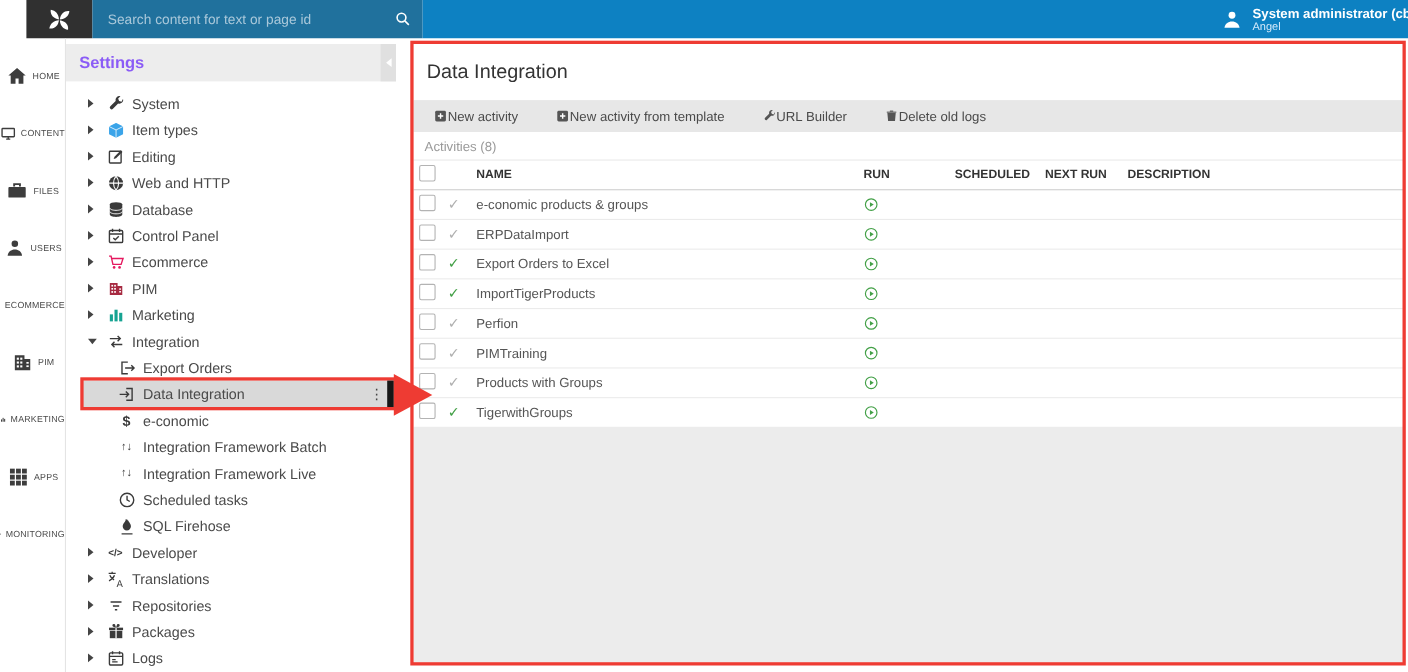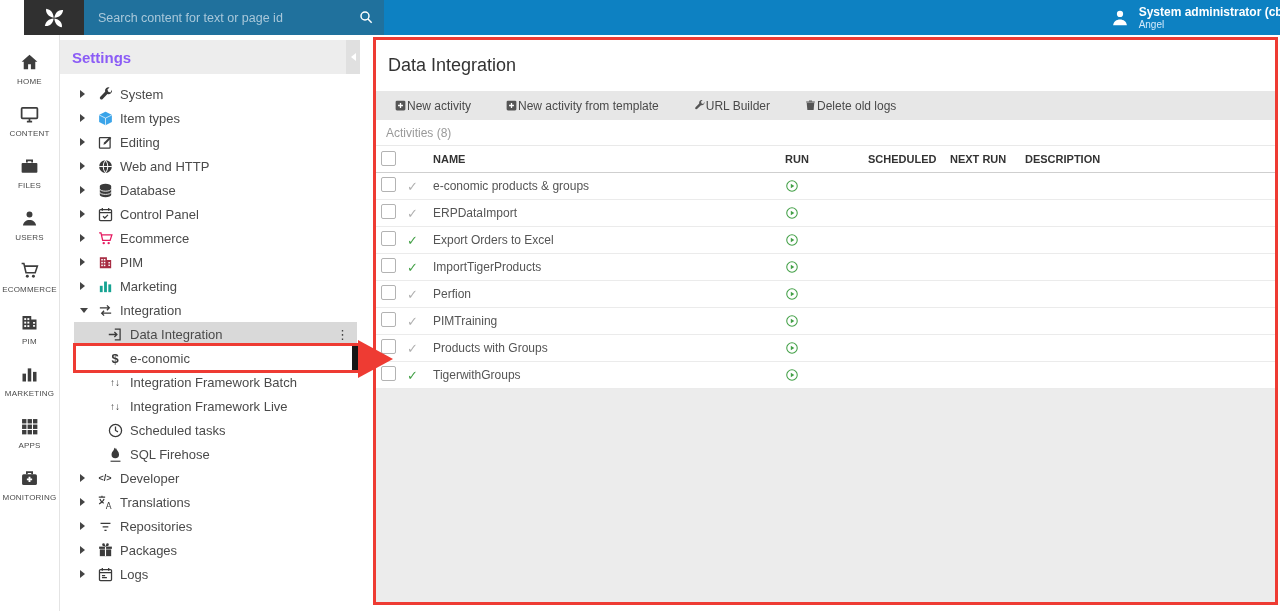--- a/index.html
+++ b/index.html
@@ -17,21 +17,21 @@
   .search-box input { width:255px; margin-left:14px; background:transparent; border:none; outline:none; color:#e8f3fa; font-size:12.5px; font-family:inherit; }
   .search-box input::placeholder { color:#a9c8da; }
   .search-icon { position:absolute; right:10px; top:9px; width:16px; height:16px; color:#fff; }
   .tb-rest { flex:1; background:var(--topbar-blue,#0d81c2); display:flex; align-items:center; justify-content:flex-end; }
   .user-block { display:flex; align-items:center; gap:8px; padding-right:10px; cursor:pointer; }
   .user-block svg { width:22px; height:22px; color:#fff; }
   .user-name { color:#fff; font-size:12px; font-weight:bold; line-height:13px; }
   .user-sub { color:#d4eafb; font-size:10px; line-height:11px; }
   
   .rail { position:absolute; left:0; top:35px; width:60px; bottom:0; background:#fff; border-right:1px solid #e4e4e4; padding-top:8px; }
-  .rail-item { height:52px; display:flex; flex-direction:column; align-items:center; justify-content:center; gap:4px; cursor:pointer; }
+  .rail-item { height:52px; display:flex; align-items:center; justify-content:center; gap:4px; cursor:pointer; }
   .rail-item .ricon { width:21px; height:21px; color:#3d3d3d; }
   .rail-item .ricon svg { width:100%; height:100%; }
   .rail-item .rlabel { font-size:8px; color:#4a4a4a; letter-spacing:.2px; }
   
   .tree-panel { position:absolute; left:60px; top:35px; width:300px; bottom:0; background:#fff; }
   .tree-header { margin-top:5px; height:34px; background:#ededed; display:flex; align-items:center; padding-left:12px; font-weight:bold; font-size:15px; color:#8b5cf6; position:relative; }
   .collapse-handle { position:absolute; right:0; top:0; width:14px; height:34px; background:#e0e0e0; display:flex; align-items:center; justify-content:center; cursor:pointer; }
   .tri-left { width:0; height:0; border-right:5px solid #fff; border-top:4px solid transparent; border-bottom:4px solid transparent; }
   .tree-list { margin-top:8px; padding-left:14px; padding-right:3px; }
   .tree-row { height:24px; display:flex; align-items:center; padding-left:6px; font-size:13px; color:#4a4a4a; cursor:pointer; }
@@ -327,20 +327,30 @@
           <span class="caret-down"></span>
         </span>
     <span class="ticon">
           <svg viewBox="0 0 24 24">
             <path d="M4 8.2h13M14 4.8l3.4 3.4L14 11.6" stroke="currentColor" stroke-width="1.8" fill="none"></path>
             <path d="M20 15.8H7M10 12.4 6.6 15.8 10 19.2" stroke="currentColor" stroke-width="1.8" fill="none"></path>
           </svg>
         </span>
     <span class="tlabel">Integration</span>
   </div>
+      <div class="tree-row child">
+    <span class="caret-box"></span>
+    <span class="ticon">
+          <svg viewBox="0 0 24 24">
+            <path d="M13 4.5H5.5v15H13" fill="none" stroke="currentColor" stroke-width="1.8"></path>
+            <path d="M9.5 12H21M17.4 8.4 21 12l-3.6 3.6" stroke="currentColor" stroke-width="1.8" fill="none"></path>
+          </svg>
+        </span>
+    <span class="tlabel">Export Orders</span>
+  </div>
       <div class="tree-row child selected">
     <span class="caret-box"></span>
     <span class="ticon">
           <svg viewBox="0 0 24 24">
             <path d="M11 4.5h7.5v15H11" fill="none" stroke="currentColor" stroke-width="1.8"></path>
             <path d="M2.5 12H14M10.4 8.4 14 12l-3.6 3.6" stroke="currentColor" stroke-width="1.8" fill="none"></path>
           </svg>
         </span>
     <span class="tlabel">Data Integration</span>
   <span class="kebab">⋮</span>

